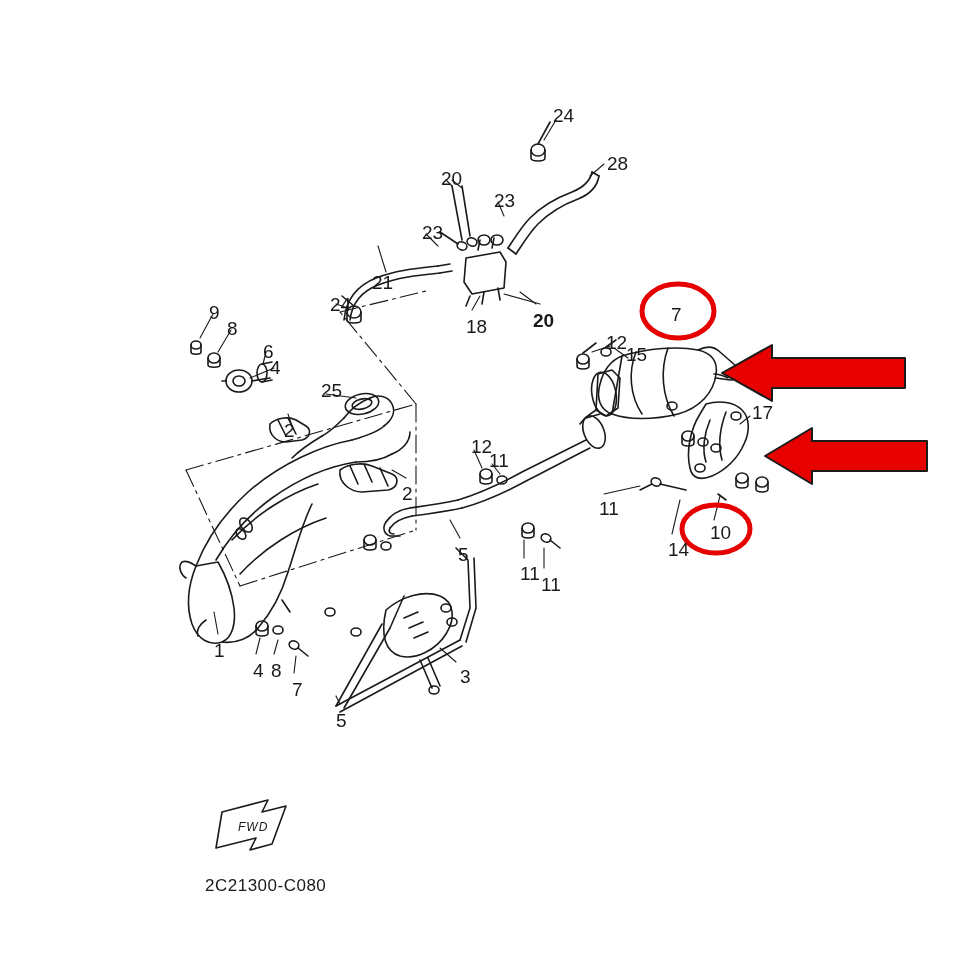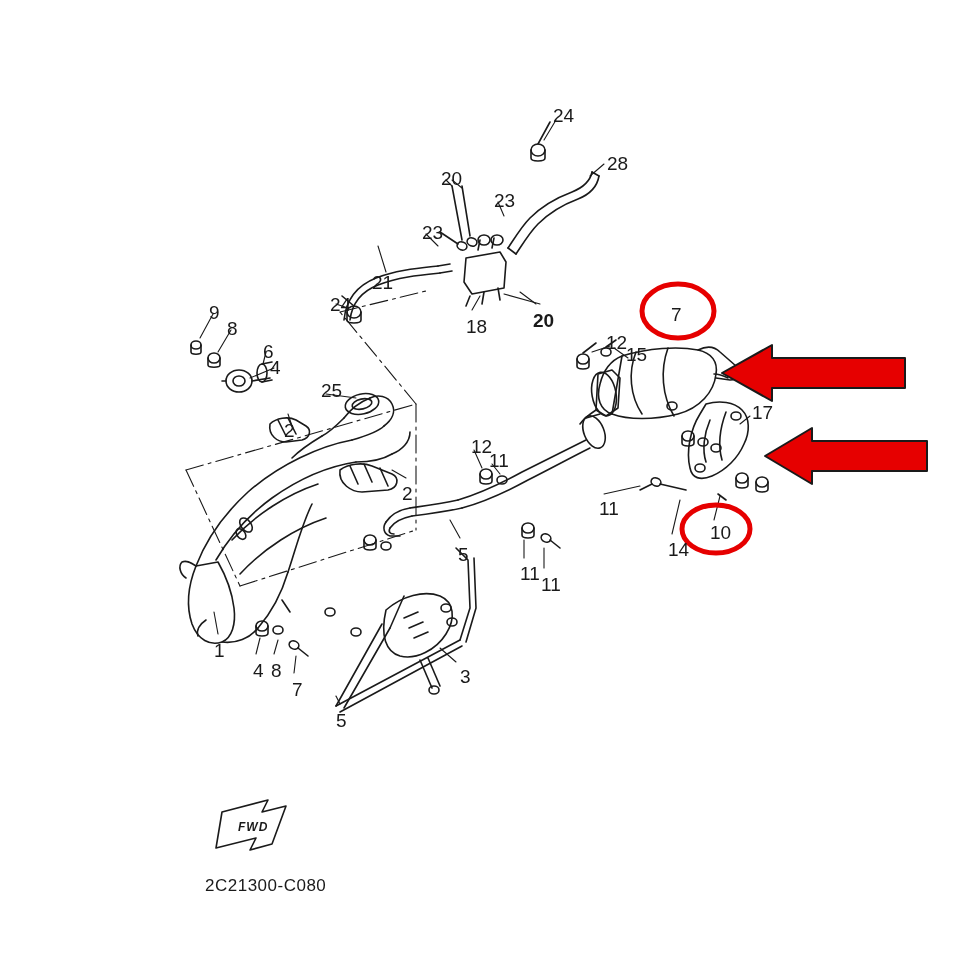--- a/index.html
+++ b/index.html
@@ -32,21 +32,21 @@
     top: 876px;
     font-size: 17px;
     letter-spacing: 0.5px;
     color: #1a1a1a;
   }
   .fwd-text {
     position: absolute;
     left: 238px;
     top: 820px;
     font-size: 12px;
-    font-weight: bold;
+    font-weight: normal;
     font-style: italic;
     letter-spacing: 1px;
     color: #1a1a1a;
   }
   .callout-num {
     position: absolute;
     font-size: 19px;
     color: #1a1a1a;
   }
 </style>

